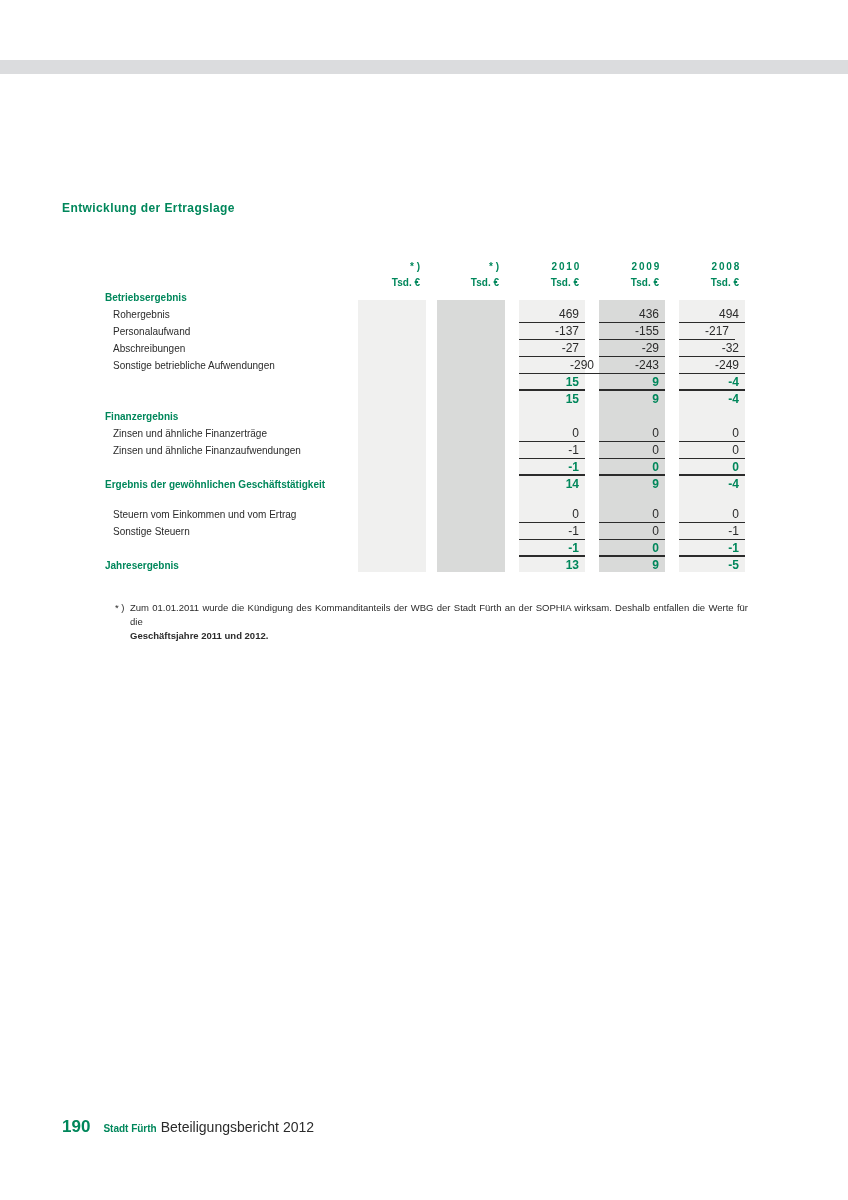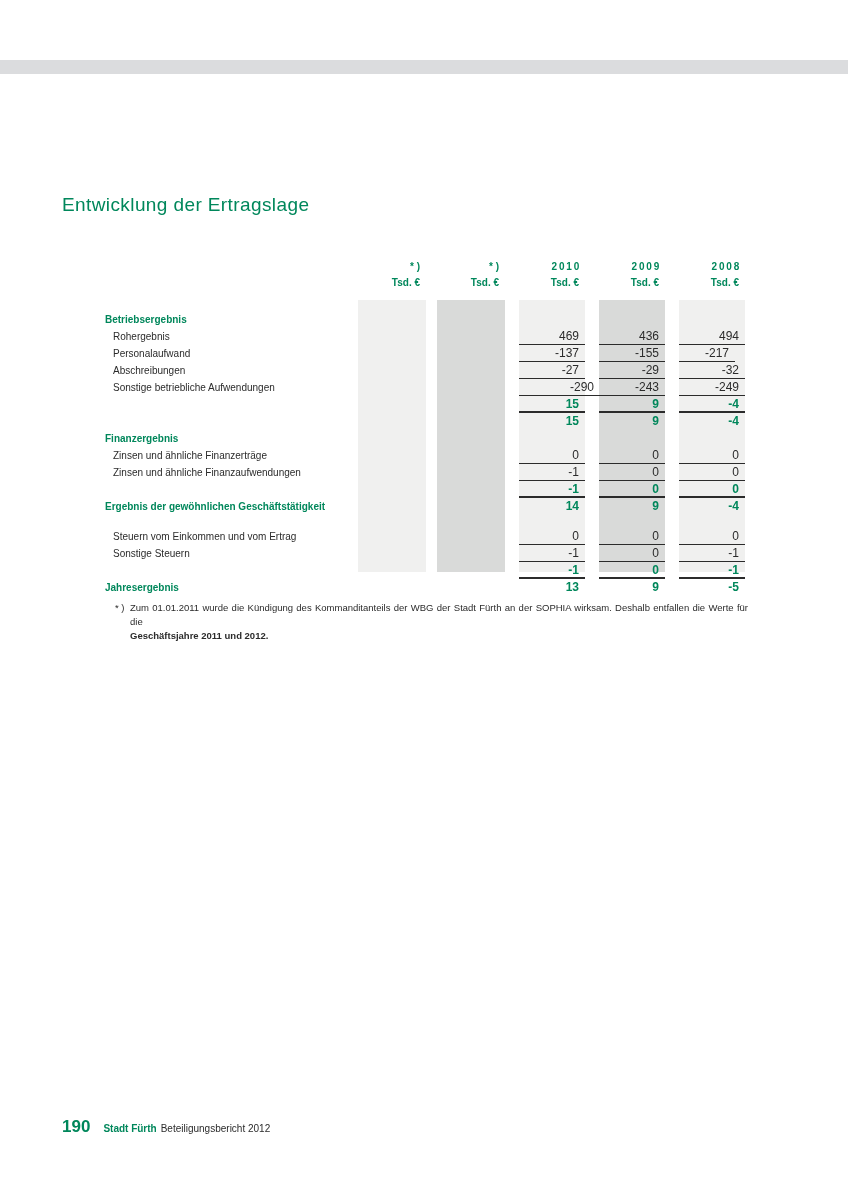--- a/index.html
+++ b/index.html
@@ -12,23 +12,23 @@
     overflow: hidden;
   }
   .top-band {
     position: absolute;
     left: 0; top: 60px;
     width: 848px; height: 14px;
     background: var(--band-gray, #dbdcde);
   }
   .title {
     position: absolute;
-    left: 62px; top: 194px;
-    font-size: 19px;
-    font-weight: normal;
+    left: 62px; top: 201px;
+    font-size: 12px;
+    font-weight: bold;
     letter-spacing: 0.4px;
     color: var(--green, #00875B);
     white-space: nowrap;
   }
   .table-area {
     position: absolute;
     left: 105px; top: 255px;
     width: 643px; height: 330px;
   }
   .band { position: absolute; top: 45px; height: 272px; }
@@ -38,21 +38,21 @@
     position: absolute;
     height: 14px; line-height: 13px;
     font-size: 10px; font-weight: bold;
     color: var(--green, #00875B);
     text-align: right;
     box-sizing: border-box;
     padding-right: 6px;
     white-space: nowrap;
   }
   .hdr.year { letter-spacing: 1.8px; padding-right: 4px; }
-  .rows { position: absolute; left: 0; top: 35px; width: 643px; margin-top: 22px; }
+  .rows { position: absolute; left: 0; top: 35px; width: 643px; }
   .row { position: relative; height: 17px; }
   .row.spacer { height: 13px; }
   .lbl {
     position: absolute;
     left: 0; top: 1px;
     width: 250px;
     font-size: 10px; line-height: 14px;
     color: #2b2b2b;
     white-space: nowrap;
   }
@@ -86,21 +86,21 @@
   .fn-line2 { line-height: 14px; font-weight: bold; }
   .footer {
     position: absolute;
     left: 62px; top: 1117px;
     display: flex;
     align-items: baseline;
     white-space: nowrap;
   }
   .page-num { font-size: 17px; font-weight: bold; color: var(--green, #00875B); margin-right: 13px; }
   .brand    { font-size: 10px; font-weight: bold; color: var(--green, #00875B); margin-right: 4px; }
-  .suffix   { font-size: 10px; color: #2b2b2b; }
+  .suffix   { font-size: 14px; color: #2b2b2b; }
 </style>
 </head>
 <body>
 
 <div class="page">
 
   <div class="top-band"></div>
 
   <div class="title">Entwicklung der Ertragslage</div>
 

